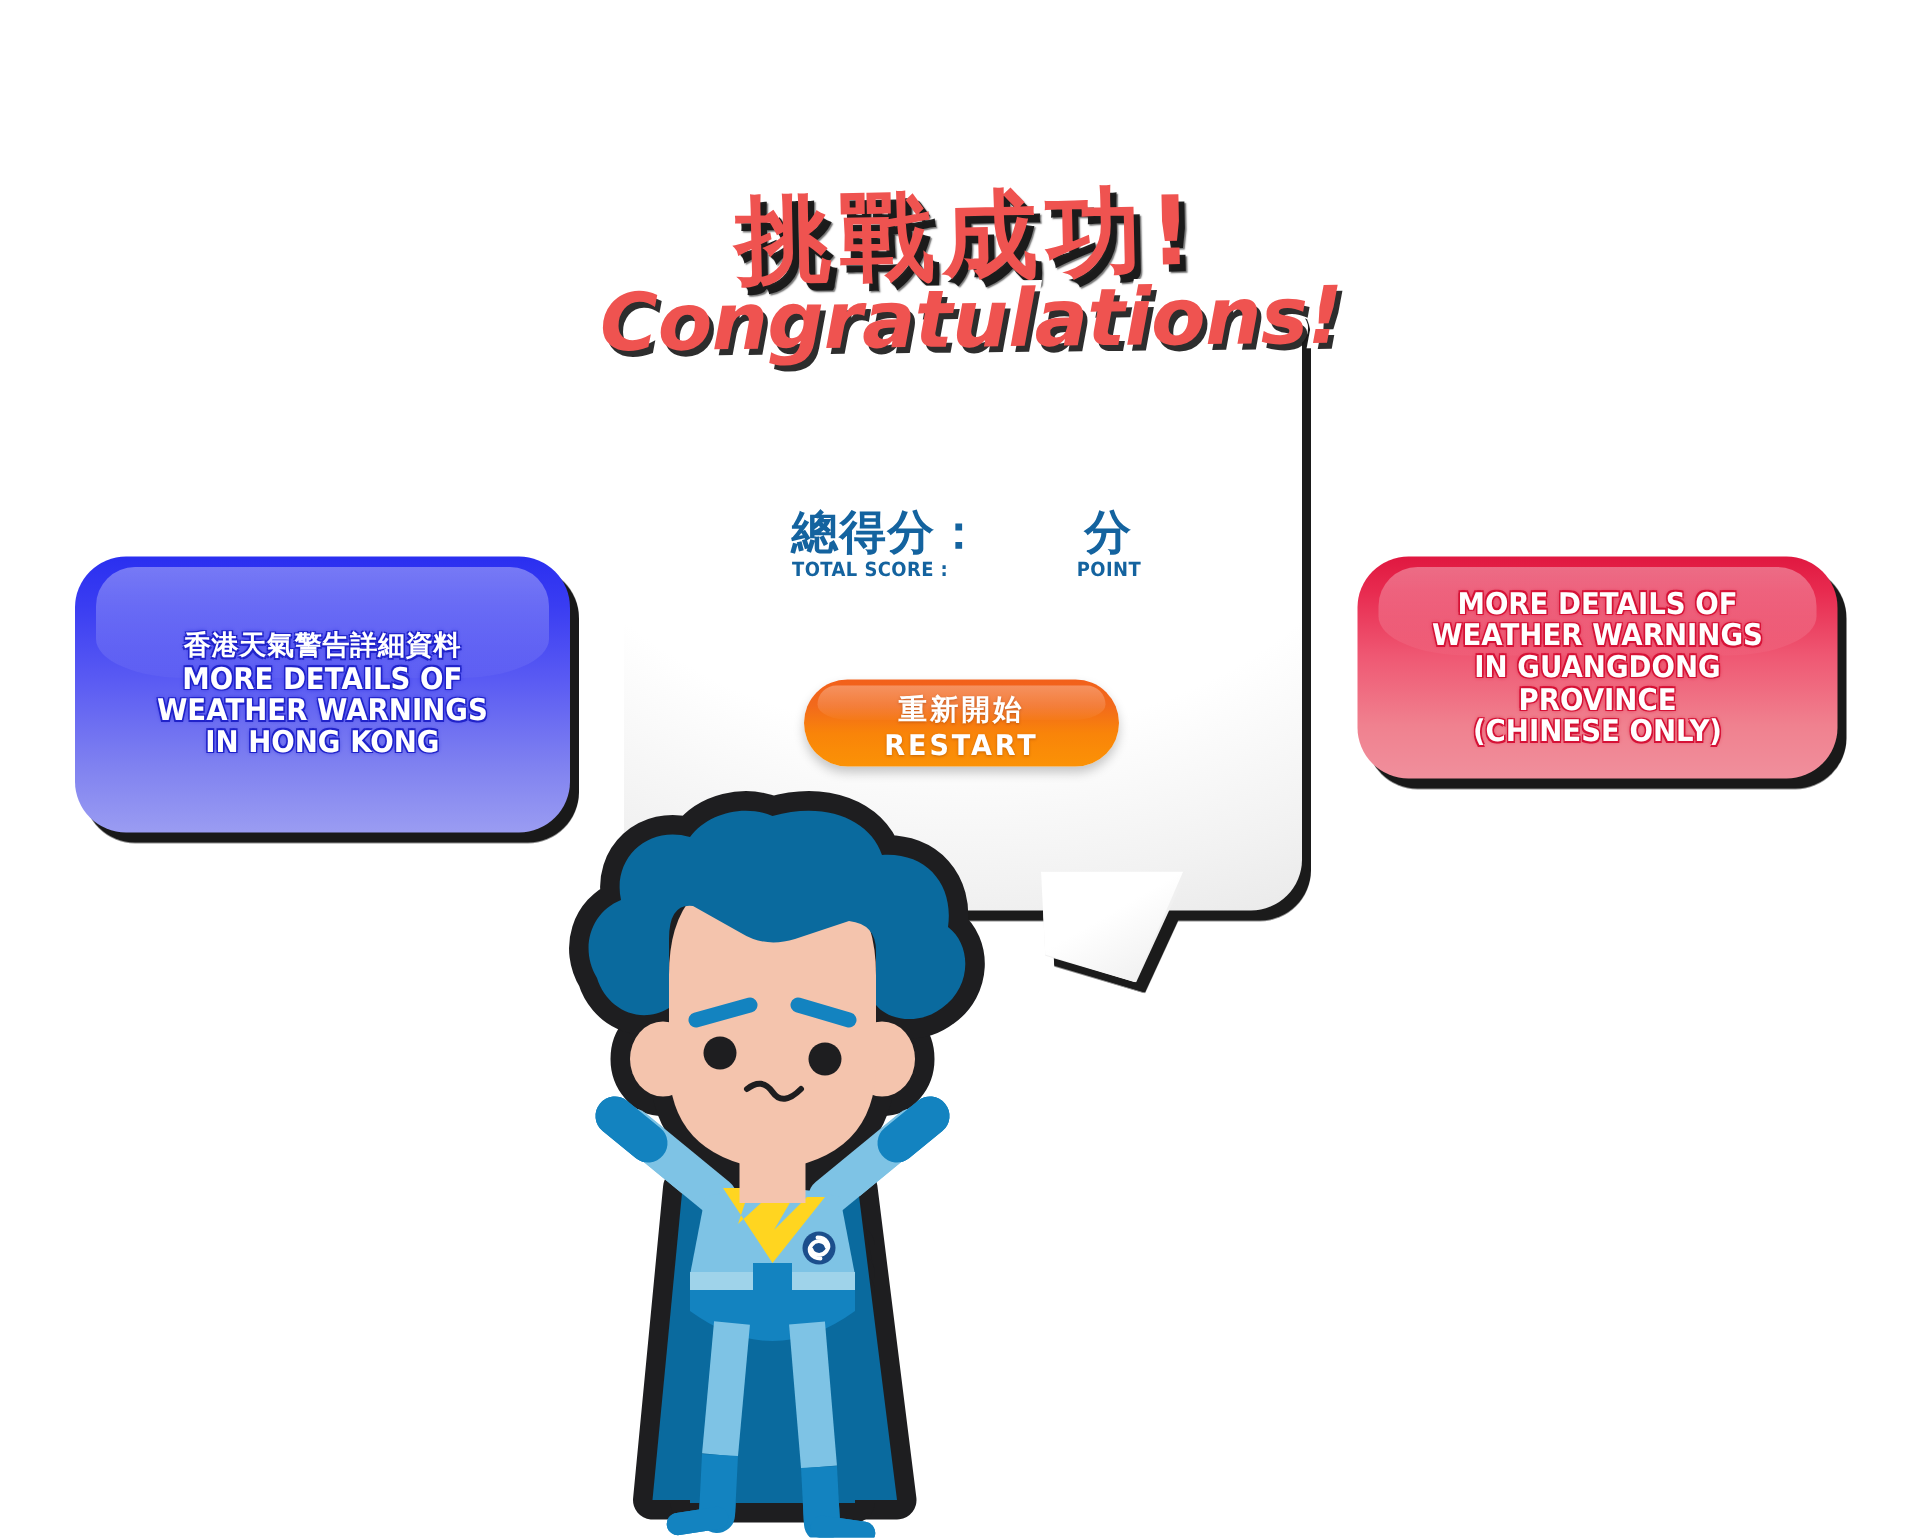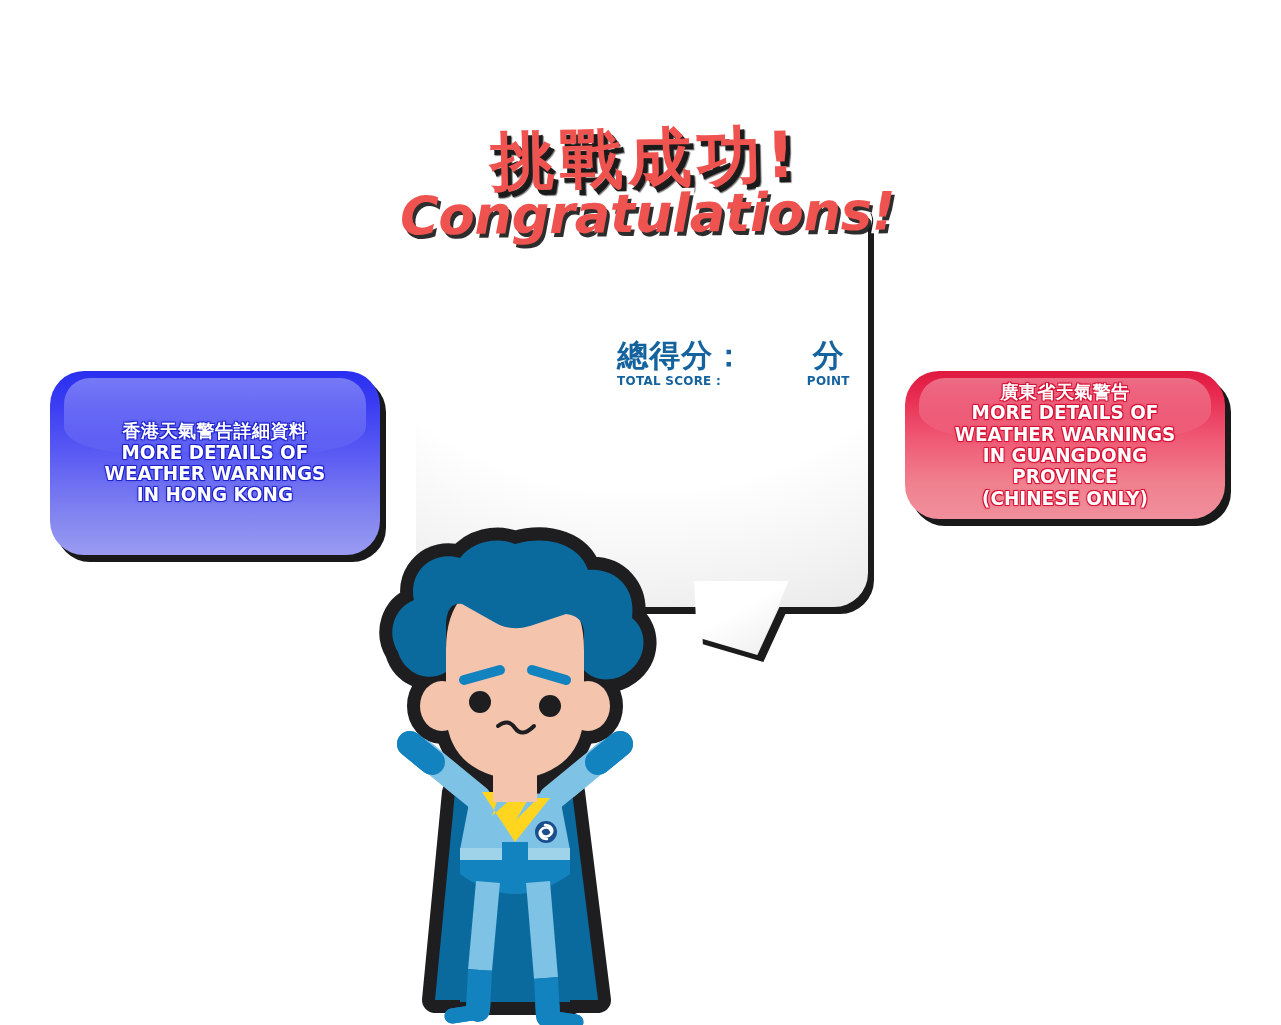--- a/index.html
+++ b/index.html
@@ -91,28 +91,28 @@
     -webkit-text-stroke: 7px #ffffff;
     paint-order: stroke fill;
     text-shadow:
       3px 4px 0 rgba(22,22,22,0.9);
     transform: rotate(-0.6deg);
   }
 
   
   #score-row {
     position: absolute;
-    left: 482px;
+    left: 460px;
     top: 340px;
     width: 370px;
     height: 64px;
     z-index: 5;
     display: flex;
     align-items: flex-start;
-    justify-content: flex-end;
+    justify-content: center;
   }
   .score-block { display: flex; flex-direction: column; }
   .score-cn {
     font-family: "DejaVu Sans", sans-serif;
     font-size: 31px;
     font-weight: 900;
     color: #14639f;
     letter-spacing: 1px;
     line-height: 1;
   }
@@ -256,21 +256,20 @@
       <span class="sb-cn">香港天氣警告詳細資料</span>
       <span class="sb-en">MORE DETAILS OF</span>
       <span class="sb-en">WEATHER WARNINGS</span>
       <span class="sb-en">IN HONG KONG</span>
     </span>
   </button>
 
   <button id="btn-gd" class="side-btn">
     <span class="gloss"></span>
     <span class="txt">
-      <span class="sb-cn">廣東省天氣警告</span>
       <span class="sb-en">MORE DETAILS OF</span>
       <span class="sb-en">WEATHER WARNINGS</span>
       <span class="sb-en">IN GUANGDONG PROVINCE</span>
       <span class="sb-en">(CHINESE ONLY)</span>
     </span>
   </button>
 
   <div id="bubble-wrap">
     <div id="bubble-body"></div>
     <div id="bubble-tail"></div>
@@ -286,20 +285,24 @@
       <span class="score-cn">總得分：</span>
       <span class="score-en">TOTAL SCORE  :</span>
     </div>
     <div id="score-value"></div>
     <div class="score-block unit-block">
       <span class="score-cn">分</span>
       <span class="score-en right">POINT</span>
     </div>
   </div>
 
+  <button id="restart-btn">
+    <span class="btn-label rs-cn">重新開始</span>
+    <span class="btn-label rs-en">RESTART</span>
+  </button>
 
   <div id="mascot">
     <svg viewBox="0 0 340 500" xmlns="http://www.w3.org/2000/svg">
       <defs>
         <g id="hero-shapes">
 
           <path d="M95 262 L75 470 L118 470 L132 300 Z" fill="#0a6a9e"></path>
           <path d="M212 262 L238 470 L190 470 L178 300 Z" fill="#0a6a9e"></path>
           <rect x="100" y="300" width="110" height="172" fill="#0a6a9e"></rect>
 

